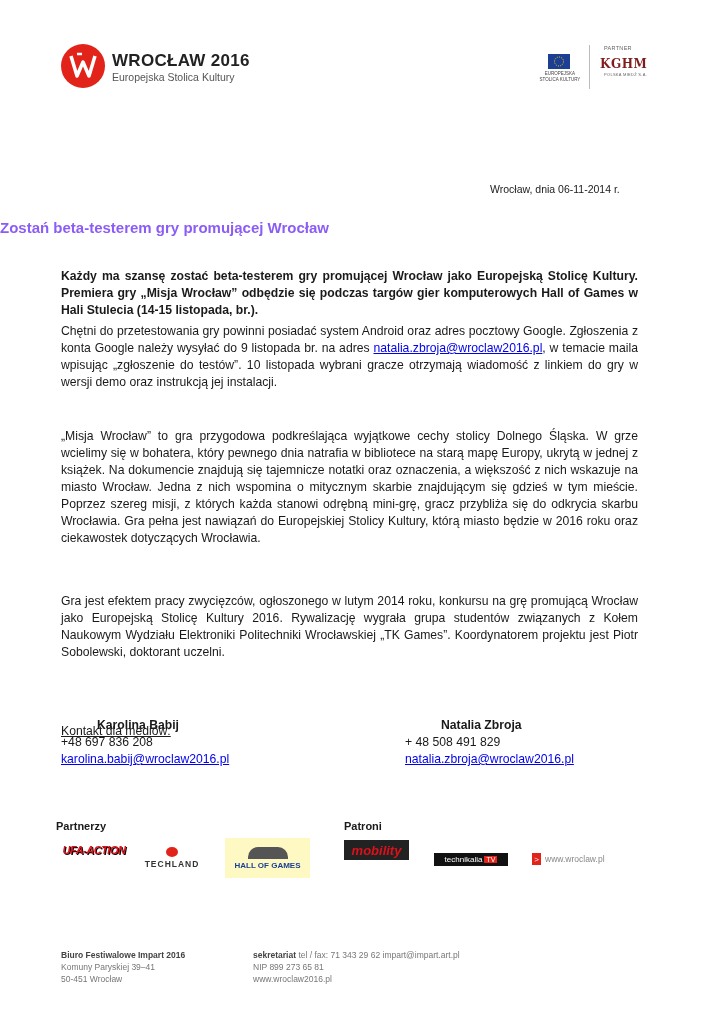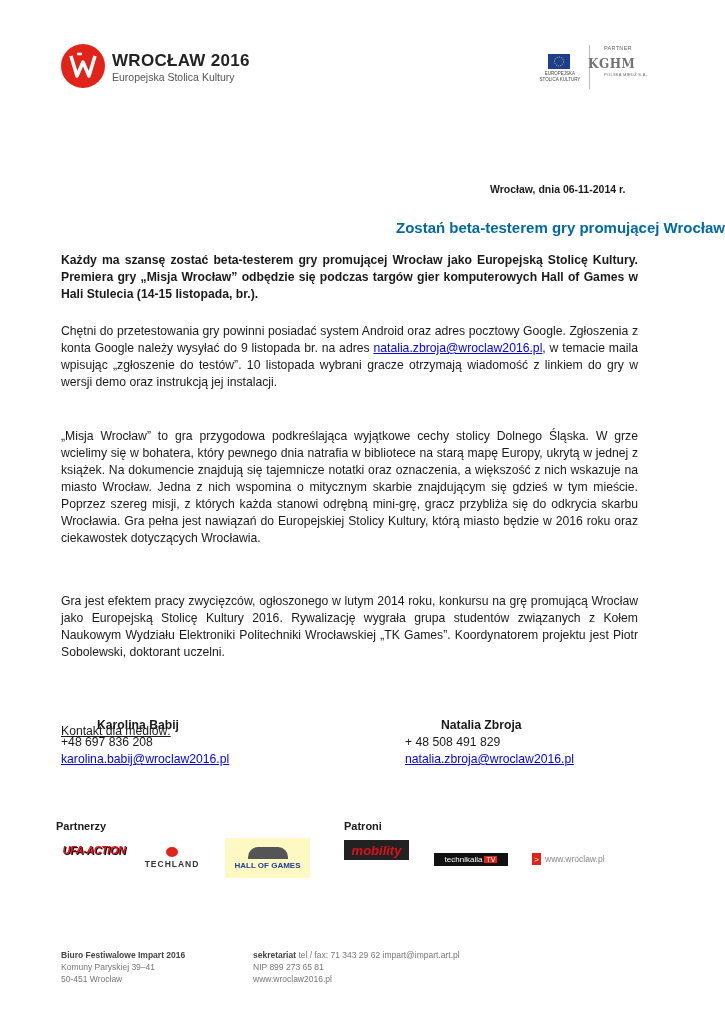--- a/index.html
+++ b/index.html
@@ -14,28 +14,28 @@
     left: 61px; top: 44px; width: 44px; height: 44px; border-radius: 50%;
     background: #e2231a; display: flex; align-items: center; justify-content: center;
   }
   .logo-title { left: 112px; top: 51px; font-size: 17px; font-weight: bold; color: #222; letter-spacing: 0.3px; }
   .logo-sub { left: 112px; top: 71px; font-size: 10.5px; color: #555; }
 
   .eu-flag { left: 548px; top: 54px; width: 22px; height: 15px; background: #1c3f94; }
   .eu-text { left: 538px; top: 71px; width: 44px; font-size: 4.5px; line-height: 5.5px; color: #444; text-align: center; text-transform: uppercase; }
   .partner-sep { left: 589px; top: 45px; width: 1px; height: 44px; background: #bbb; }
   .partner-label { left: 604px; top: 45px; font-size: 5.5px; color: #666; letter-spacing: 0.3px; }
-  .kghm { left: 588px; top: 57px; font-size: 12px; font-weight: bold; color: #737373; font-family: "DejaVu Serif", serif; letter-spacing: 0.5px; }
+  .kghm { left: 600px; top: 57px; font-size: 12px; font-weight: bold; color: #7f1d1d; font-family: "DejaVu Serif", serif; letter-spacing: 0.5px; }
   .kghm-sub { left: 604px; top: 72px; font-size: 4px; color: #666; letter-spacing: 0.3px; }
 
-  .date { left: 490px; top: 183px; font-size: 10.5px; color: #1a1a1a; font-weight: bold; }
-  .title { left: 0; width: 725px; top: 219px; text-align: right; font-size: 15px; font-weight: bold; color: #0369a1; }
+  .date { left: 490px; top: 183px; font-size: 10.5px; color: #1a1a1a; }
+  .title { left: 0; width: 725px; top: 219px; text-align: left; font-size: 15px; font-weight: bold; color: #8b5cf6; }
 
   .para { left: 61px; width: 577px; font-size: 12.2px; line-height: 17px; text-align: justify; }
-  .para.bold { font-weight: bold; }
+  .para.bold { font-weight: bold; margin-top: 16px; }
   .p-lead { top: 252px; }
   .p1 { top: 323px; }
   .p2 { top: 428px; }
   .p3 { top: 593px; }
   a.mail { color: #0000ee; text-decoration: underline; }
 
   .contact-label { left: 61px; top: 684px; font-size: 12.2px; text-decoration: underline; margin-top: 40px; }
   .contact { font-size: 12.2px; line-height: 17px; }
   .contact .name { font-weight: bold; padding-left: 36px; }
   .c-left { left: 61px; top: 717px; }

